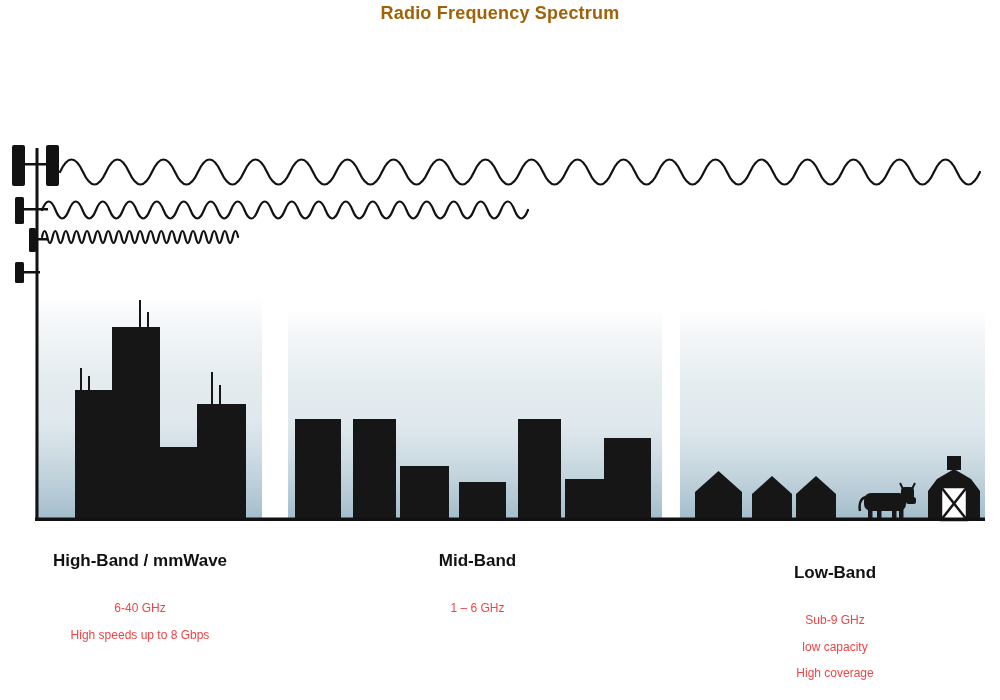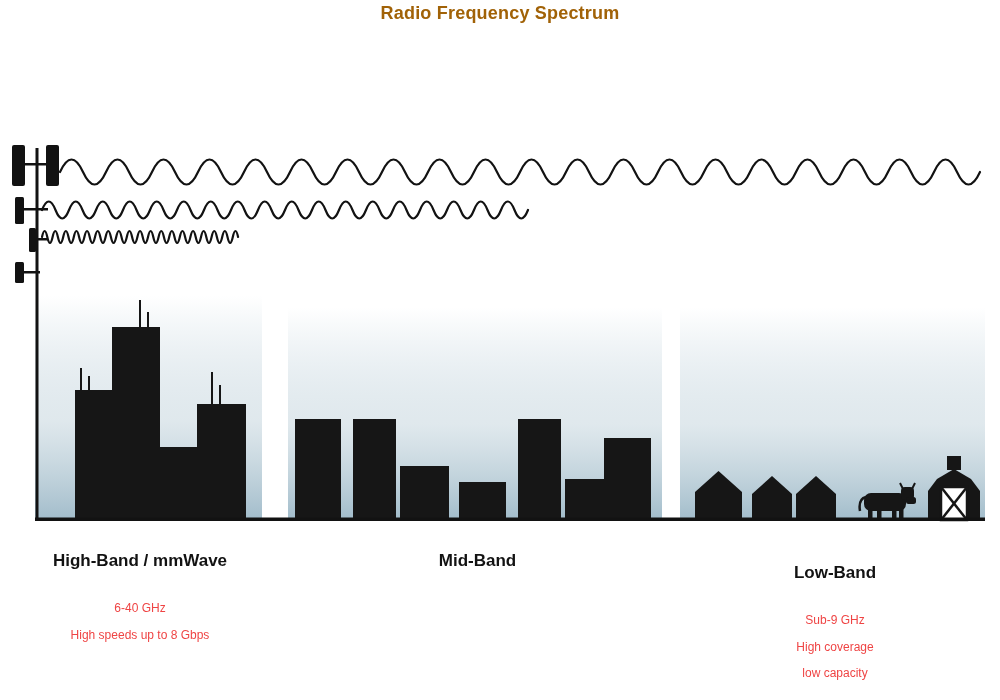--- a/index.html
+++ b/index.html
@@ -113,25 +113,26 @@
     <div class="band-label">High-Band / mmWave</div>
     <div class="band-info">
       <div>6-40 GHz</div>
       <div>High speeds up to 8 Gbps</div>
     </div>
   </div>
 
   <div class="col col2">
     <div class="band-label">Mid-Band</div>
     <div class="band-info">
+      <div>1 – 6 GHz</div>
     </div>
   </div>
 
   <div class="col col3">
     <div class="band-label">Low-Band</div>
     <div class="band-info">
       <div>Sub-9 GHz</div>
+      <div>low capacity</div>
       <div>High coverage</div>
-      <div>low capacity</div>
     </div>
   </div>
 
 </div>
 
 </body></html>

